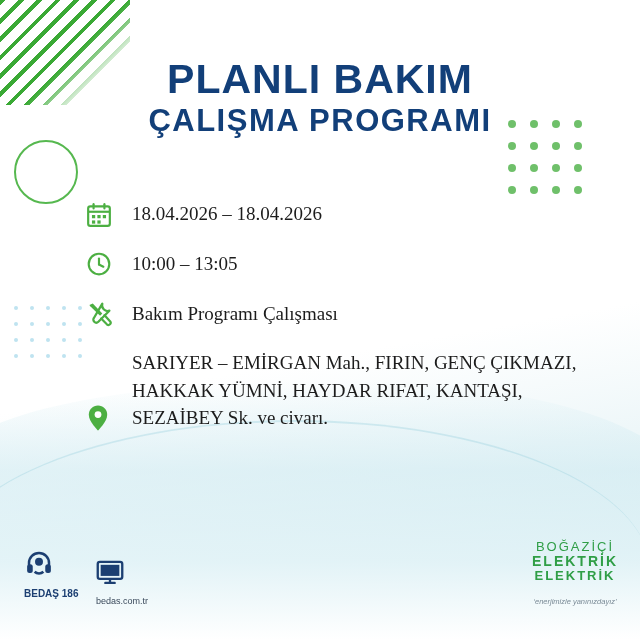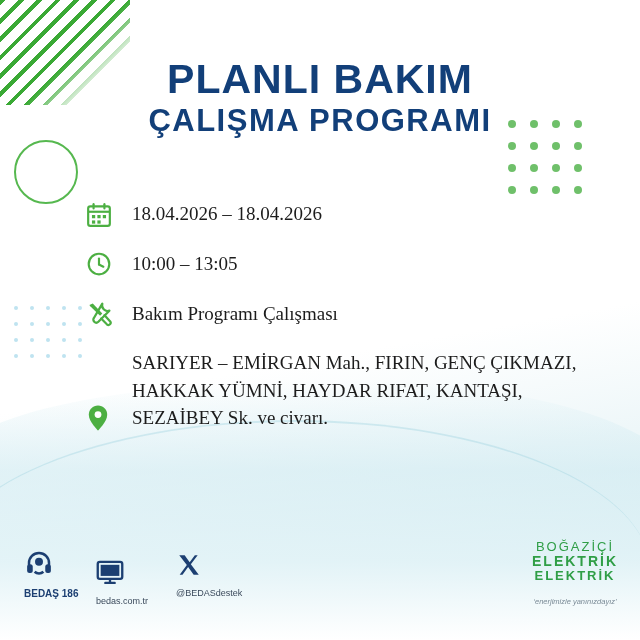--- a/index.html
+++ b/index.html
@@ -218,28 +218,20 @@
         <svg width="28" height="26" viewBox="0 0 24 22">
           <rect x="1.5" y="1.5" width="21" height="14.5" rx="1.8" fill="none" stroke="#1c3f72" stroke-width="2"></rect>
           <rect x="4" y="4" width="16" height="9.5" fill="#1c3f72"></rect>
           <line x1="8" y1="19.5" x2="16" y2="19.5" stroke="#1c3f72" stroke-width="2" stroke-linecap="round"></line>
           <line x1="12" y1="16" x2="12" y2="19.5" stroke="#1c3f72" stroke-width="2"></line>
         </svg>
       </div>
       <div class="lbl">bedas.com.tr</div>
     </div>
 
-    <div class="fitem f3">
-      <div>
-        <svg width="26" height="26" viewBox="0 0 24 24">
-          <path d="M3 3 L10 12 L3.4 21 L6 21 L11.2 13.9 L16.3 21 L21 21 L13.7 11.3 L20 3 L17.4 3 L12.6 9.5 L8 3 Z" fill="#1c3f72"></path>
-        </svg>
-      </div>
-      <div class="lbl">@BEDASdestek</div>
-    </div>
 
     <div class="brand">
       <div class="b1">BOĞAZİÇİ</div>
       <div class="b2">ELEKTRİK</div>
       <div class="b3">ELEKTRİK</div>
       <div class="slogan">‘enerjimizle yanınızdayız’</div>
     </div>
 
   </div>
 

